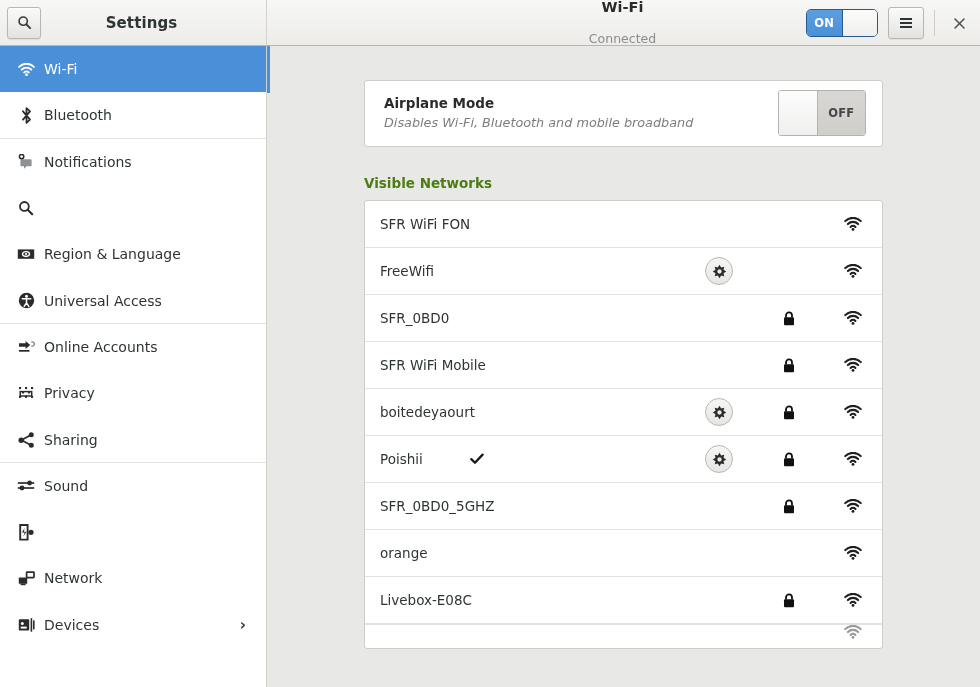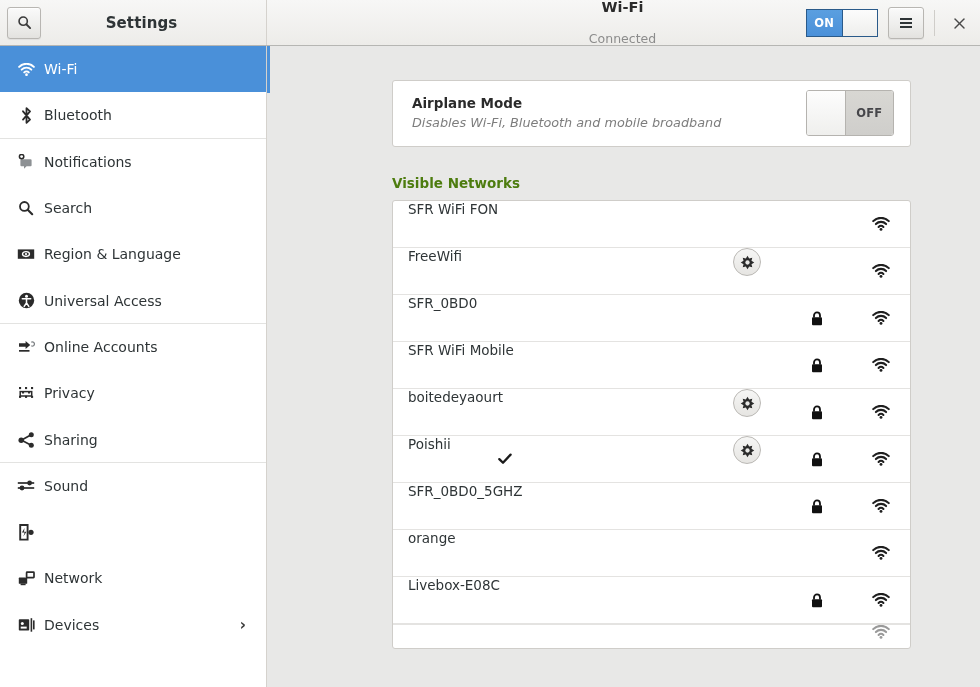--- a/index.html
+++ b/index.html
@@ -54,21 +54,21 @@
 
   .hb-controls {
     position: absolute; right: 0; top: 0; height: 46px;
     display: flex; align-items: center; gap: 0;
   }
 
   
   .switch {
     display: flex; align-items: stretch;
     width: 72px; height: 28px;
-    border-radius: 0; overflow: hidden;
+    border-radius: 5px; overflow: hidden;
     border: 1px solid #2a5a8a;
     cursor: default;
   }
   .switch .sw-label {
     flex: 1; display: flex; align-items: center; justify-content: center;
     font-size: 11.5px; font-weight: bold; letter-spacing: .3px;
   }
   .switch.on .sw-on {
     background: linear-gradient(to bottom, #5a9fe0 0%, #4a90d9 100%);
     color: #ffffff;
@@ -111,21 +111,21 @@
   .side-ico {
     width: 24px; min-width: 24px; height: 20px;
     display: flex; align-items: center; justify-content: center;
     margin-right: 6px;
   }
   .side-label { flex: 1; }
   .chev { margin-right: 20px; font-size: 15px; color: #3a3a3a; font-weight: bold; }
 
   
   .content {
-    flex: 1; background: #e8e8e7; position: relative; overflow: hidden; padding-left: 28px;
+    flex: 1; background: #e8e8e7; position: relative; overflow: hidden;
   }
   .blue-edge {
     position: absolute; left: 0; top: 0; width: 3px; height: 47px;
     background: #4a90d9;
   }
   .panel { padding: 34px 0 0 0; }
 
   .card {
     width: 519px; margin-left: 97px;
     background: #ffffff;
@@ -159,21 +159,21 @@
     font-size: 11.5px; font-weight: bold; letter-spacing: .3px;
   }
 
   .section-title {
     margin: 28px 0 9px 97px;
     font-size: 13.5px; font-weight: bold; color: #4d7c0f;
   }
 
   .netlist { overflow: hidden; }
   .net-row {
-    display: flex; 
+    display: flex; align-items: center;
     height: 47px;
     padding: 0 20px 0 15px;
     border-bottom: 1px solid #e4e3e1;
     cursor: default;
     gap: 38px;
   }
   .net-row:last-child { border-bottom: none; }
   .net-name { font-size: 13.5px; color: #2e3436; }
   .net-check { margin-left: 9px; display: inline-flex; align-items: center; }
   .net-spacer { flex: 1; }
@@ -275,21 +275,20 @@
             </span>
             <span class="side-label">Notifications</span>
           </div>
           <div class="side-item">
             <span class="side-ico">
               <svg width="16" height="16" viewBox="0 0 16 16">
                 <circle cx="6.4" cy="6.4" r="4.4" fill="none" stroke="#2b2b2b" stroke-width="1.8"></circle>
                 <line x1="9.7" y1="9.7" x2="14.2" y2="14.2" stroke="#2b2b2b" stroke-width="2.1" stroke-linecap="round"></line>
               </svg>
             </span>
-            <span class="side-label">Search</span>
           </div>
           <div class="side-item">
             <span class="side-ico">
               <svg width="18" height="13" viewBox="0 0 18 13">
                 <path d="M0.8 1.4 h16.4 v9.4 h-16.4 z" fill="#2b2b2b"></path>
                 <ellipse cx="9" cy="6.1" rx="3.5" ry="2.4" fill="none" stroke="#fff" stroke-width="1.3"></ellipse>
                 <circle cx="9" cy="6.1" r="1.1" fill="#fff"></circle>
               </svg>
             </span>
             <span class="side-label">Region &amp; Language</span>

